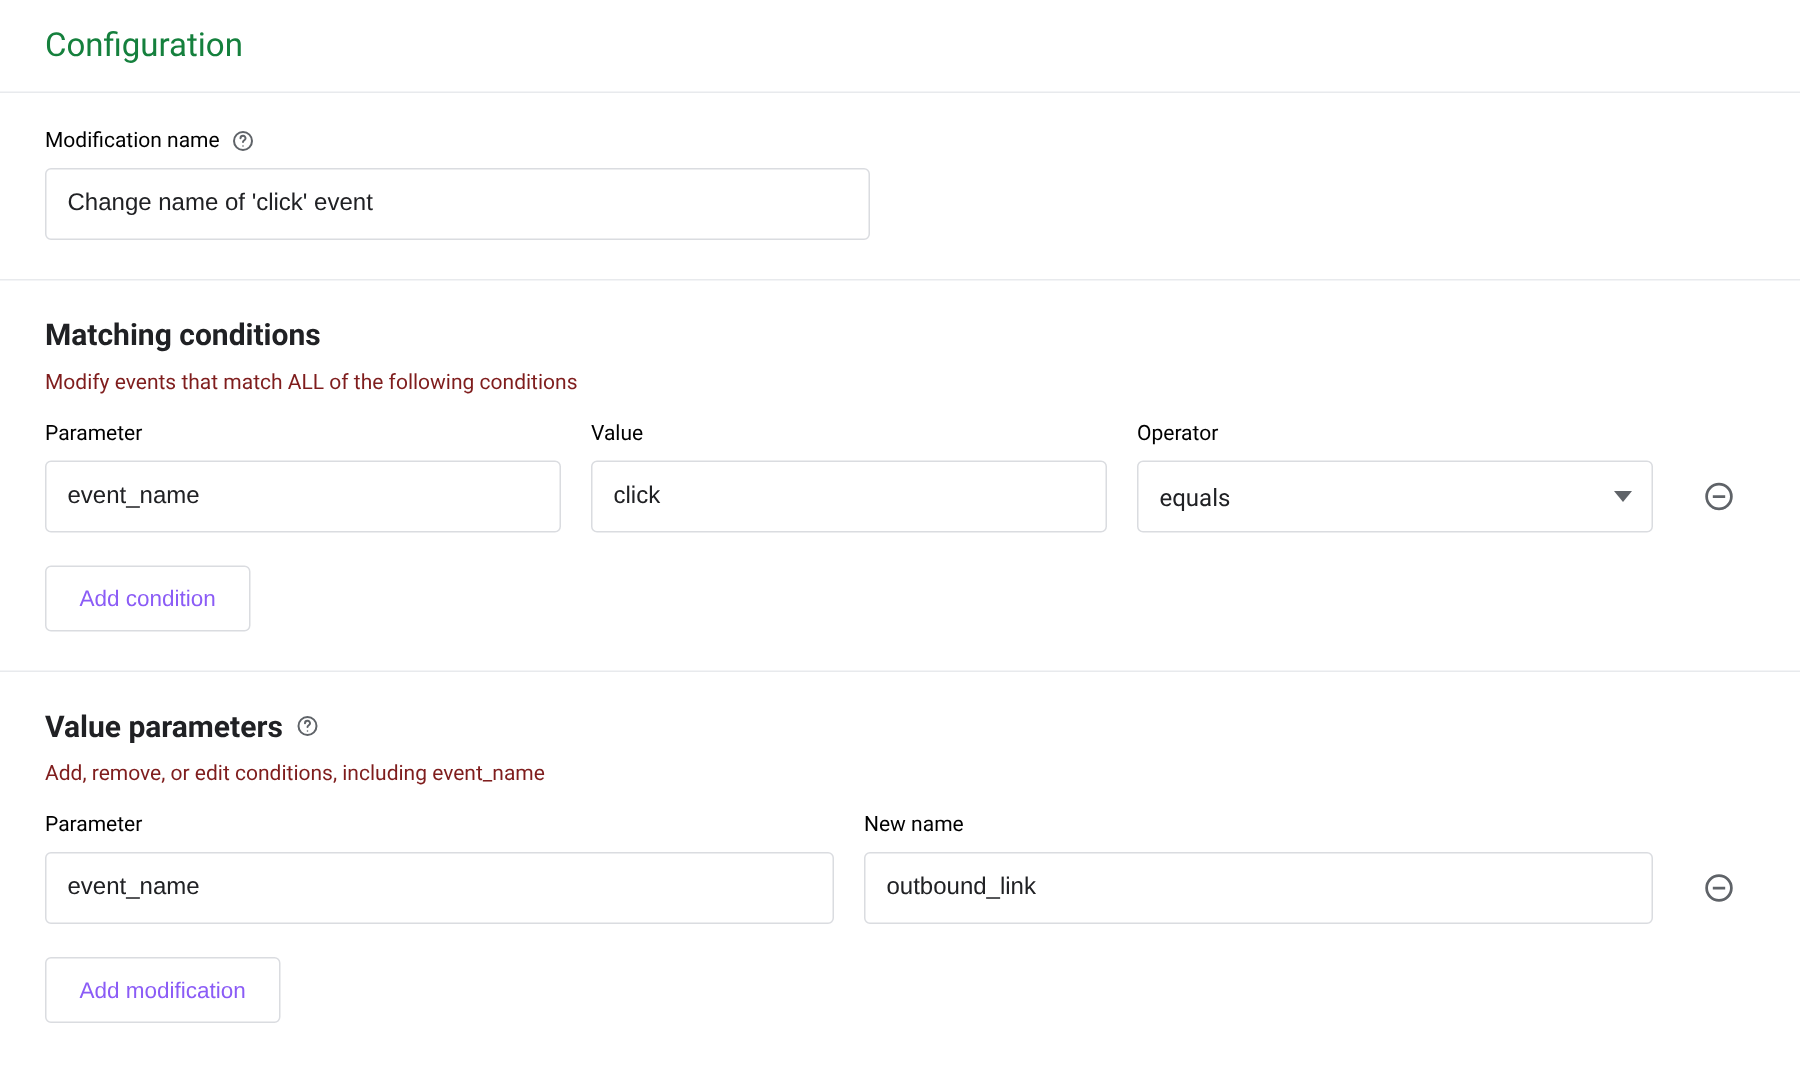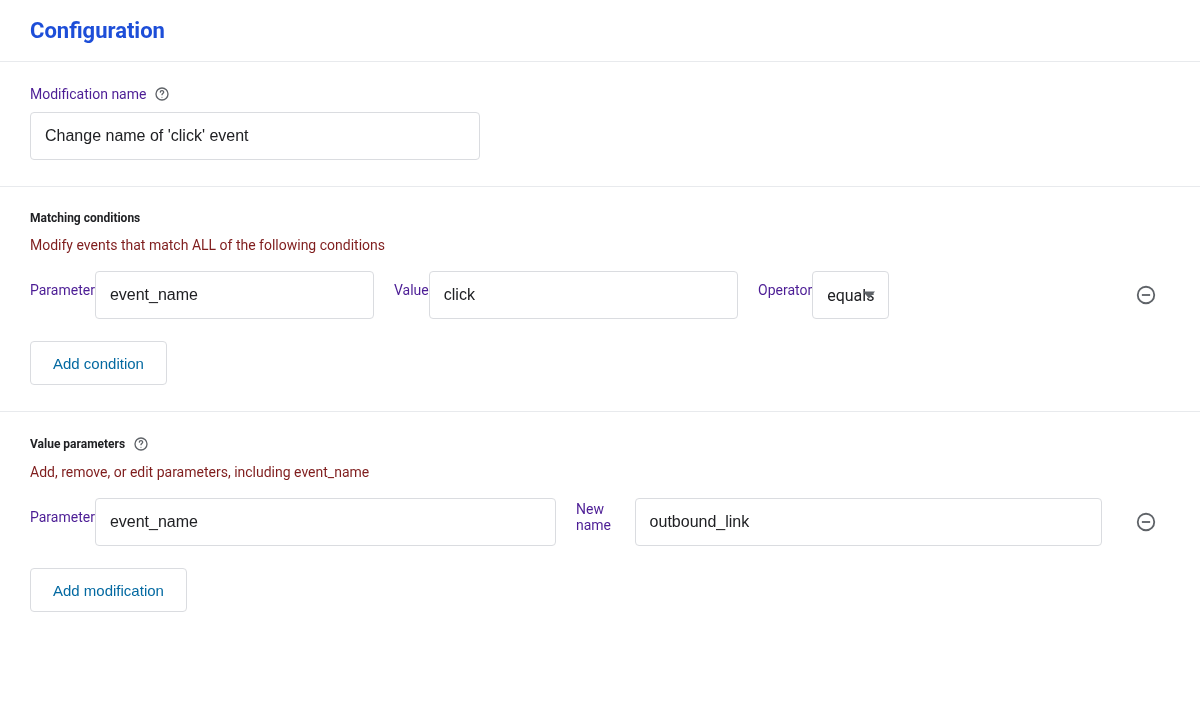--- a/index.html
+++ b/index.html
@@ -7,38 +7,38 @@
     margin: 0; padding: 0;
     font-family: Roboto, "Helvetica Neue", Arial, sans-serif;
     font-size: 14px;
     color: #202124;
     background: #fff;
   }
   .page { width: 1200px; height: 726px; position: relative; }
   .header {
     padding: 18px 30px 18px 30px;
     font-size: 22px;
-    font-weight: 700;
-    color: #1d4ed8;
+    font-weight: 400;
+    color: #15803d;
     border-bottom: 1px solid #e8eaed;
   }
   .section {
     padding: 24px 30px 26px 30px;
   }
   .divider { border-bottom: 1px solid #e8eaed; }
   .field-label {
     font-size: 14px;
-    color: #4c1d95;
+    color: #000000;
     margin-bottom: 10px;
     display: flex;
     align-items: center;
     gap: 8px;
   }
   .section-title {
-    font-size: 12px;
+    font-size: 20px;
     font-weight: 700;
     color: #202124;
     margin-bottom: 12px;
     display: flex;
     align-items: center;
     gap: 8px;
   }
   .section-sub {
     font-size: 14px;
     color: #7f1d1d;
@@ -50,34 +50,34 @@
     border-radius: 4px;
     background: #fff;
     font-size: 16px;
     color: #202124;
     padding: 0 14px;
     width: 100%;
     outline: none;
     display: flex;
     align-items: center;
   }
-  .input-mod-name { width: 450px; }
+  .input-mod-name { width: 550px; }
   .row-conditions {
     display: grid;
     grid-template-columns: 344px 344px 344px 48px;
     gap: 20px;
     align-items: end;
   }
   .row-params {
     display: grid;
     grid-template-columns: 526px 526px 48px;
     gap: 20px;
     align-items: end;
   }
-  .col { display: flex; }
+  .col { display: flex; flex-direction: column; }
   .col-icon {
     display: flex;
     align-items: center;
     justify-content: center;
     height: 48px;
   }
   .select {
     position: relative;
   }
   .select .caret {
@@ -91,21 +91,21 @@
   .btn-outline {
     margin-top: 22px;
     display: inline-flex;
     align-items: center;
     justify-content: center;
     height: 44px;
     padding: 0 22px;
     border: 1px solid #dadce0;
     border-radius: 4px;
     background: #fff;
-    color: #0369a1;
+    color: #8b5cf6;
     font-size: 15px;
     font-weight: 500;
     cursor: pointer;
   }
   .help-icon {
     width: 16px; height: 16px;
     display: inline-flex; align-items: center; justify-content: center;
     color: #5f6368;
   }
   .remove-icon {
@@ -178,21 +178,21 @@
     <div class="section-title">
       <span>Value parameters</span>
       <span class="help-icon">
         <svg width="16" height="16" viewBox="0 0 24 24" fill="none" stroke="currentColor" stroke-width="2">
           <circle cx="12" cy="12" r="9"></circle>
           <path d="M9.5 9.2a2.5 2.5 0 0 1 5 .3c0 1.5-2.5 2-2.5 3.5" stroke-linecap="round"></path>
           <circle cx="12" cy="17" r="0.8" fill="currentColor" stroke="none"></circle>
         </svg>
       </span>
     </div>
-    <div class="section-sub">Add, remove, or edit parameters, including event_name</div>
+    <div class="section-sub">Add, remove, or edit conditions, including event_name</div>
 
     <div class="row-params">
       <div class="col">
         <div class="field-label">Parameter</div>
         <input class="input" type="text" value="event_name" style="">
       </div>
       <div class="col">
         <div class="field-label">New name</div>
         <input class="input" type="text" value="outbound_link" style="">
       </div>

